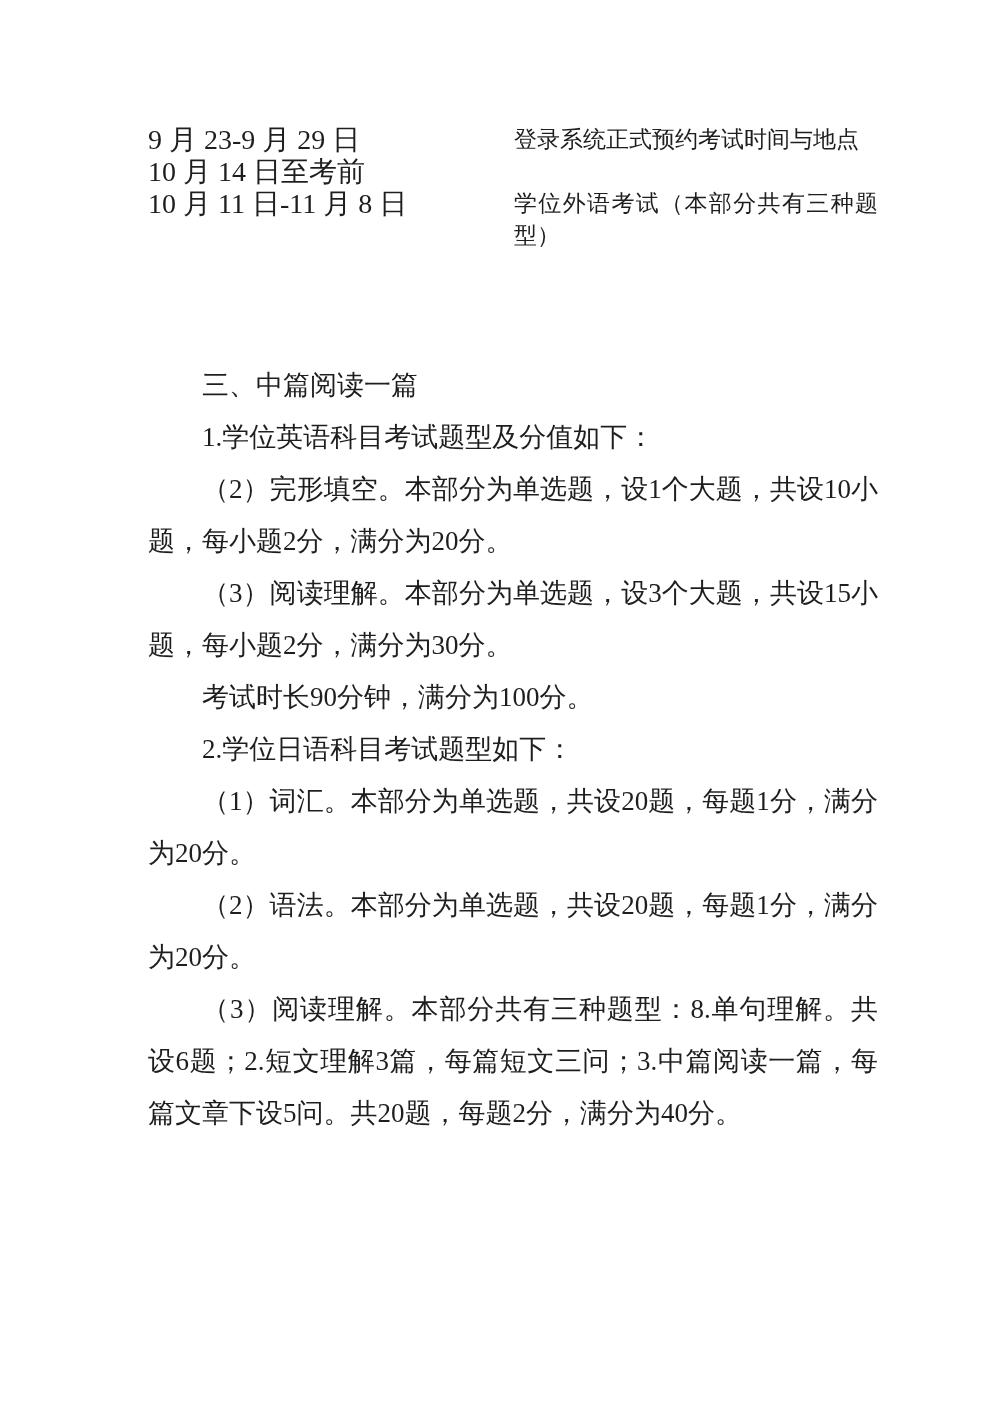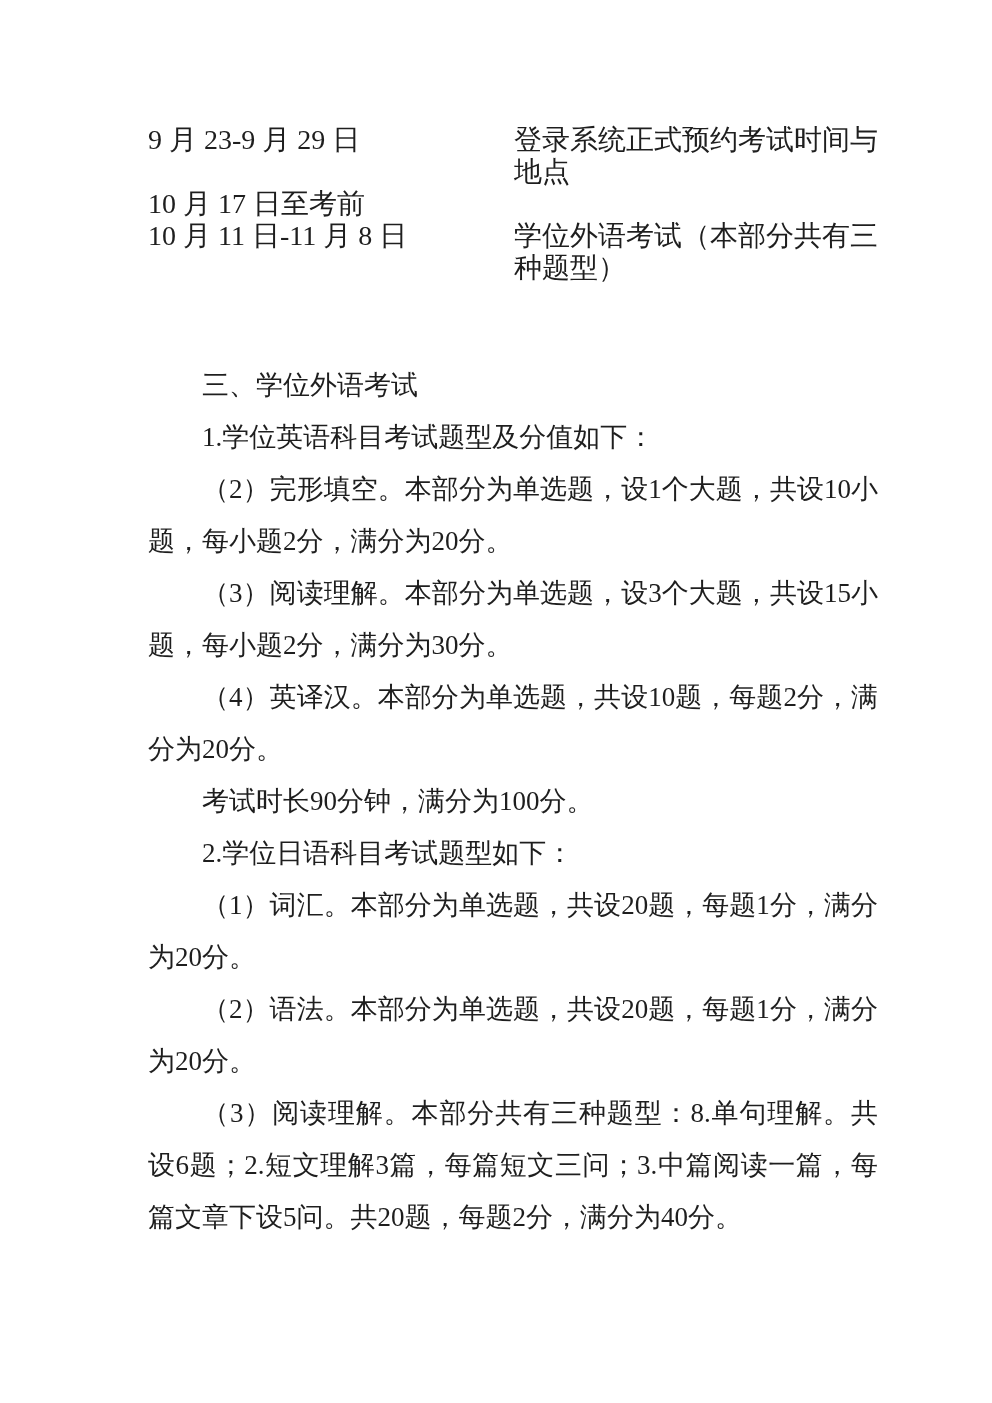--- a/index.html
+++ b/index.html
@@ -26,21 +26,21 @@
   .sdate {
     flex: none;
     width: 366px;
     font-size: 28px;
     line-height: 32px;
     white-space: nowrap;
   }
   .sact {
     flex: none;
     width: 364px;
-    font-size: 28px;
+    font-size: 23px;
     line-height: 32px;
     text-align: justify;
   }
 
   
   .doc-body {
     position: absolute;
     left: 148px;
     top: 359px;
     width: 730px;
@@ -57,35 +57,34 @@
 <body>
 
 <div class="page">
 
   <div class="schedule" id="schedule">
       <div class="srow">
         <div class="sdate">9 月 23-9 月 29 日</div>
         <div class="sact">登录系统正式预约考试时间与地点</div>
       </div>
       <div class="srow">
-        <div class="sdate">10 月 17 日至考前</div>
+        <div class="sdate">10 月 14 日至考前</div>
       </div>
       <div class="srow">
         <div class="sdate">10 月 11 日-11 月 8 日</div>
         <div class="sact">学位外语考试（本部分共有三种题型）</div>
       </div>
     </div>
 
   <div class="doc-body">
-    <p>三、学位外语考试</p>
+    <p>三、中篇阅读一篇</p>
     <div id="paragraphs">
         <p>1.学位英语科目考试题型及分值如下：</p>
         <p>（2）完形填空。本部分为单选题，设1个大题，共设10小题，每小题2分，满分为20分。</p>
         <p>（3）阅读理解。本部分为单选题，设3个大题，共设15小题，每小题2分，满分为30分。</p>
-        <p>（4）英译汉。本部分为单选题，共设10题，每题2分，满分为20分。</p>
         <p>考试时长90分钟，满分为100分。</p>
         <p>2.学位日语科目考试题型如下：</p>
         <p>（1）词汇。本部分为单选题，共设20题，每题1分，满分为20分。</p>
         <p>（2）语法。本部分为单选题，共设20题，每题1分，满分为20分。</p>
         <p>（3）阅读理解。本部分共有三种题型：8.单句理解。共设6题；2.短文理解3篇，每篇短文三问；3.中篇阅读一篇，每篇文章下设5问。共20题，每题2分，满分为40分。</p>
       </div>
   </div>
 
 </div>
 

